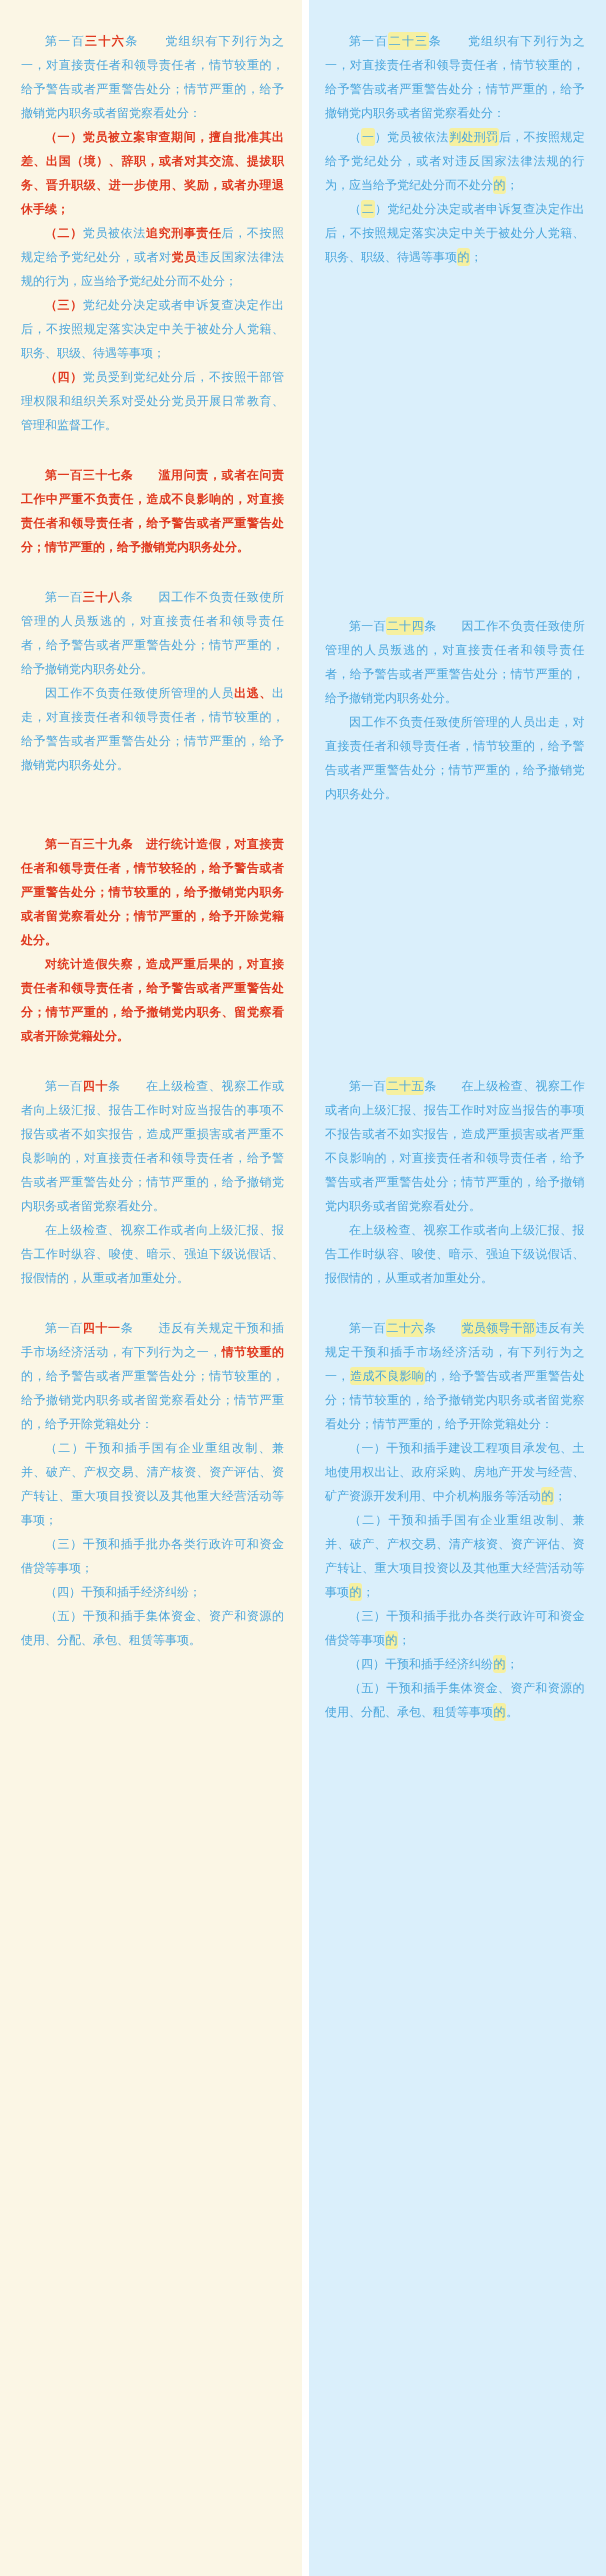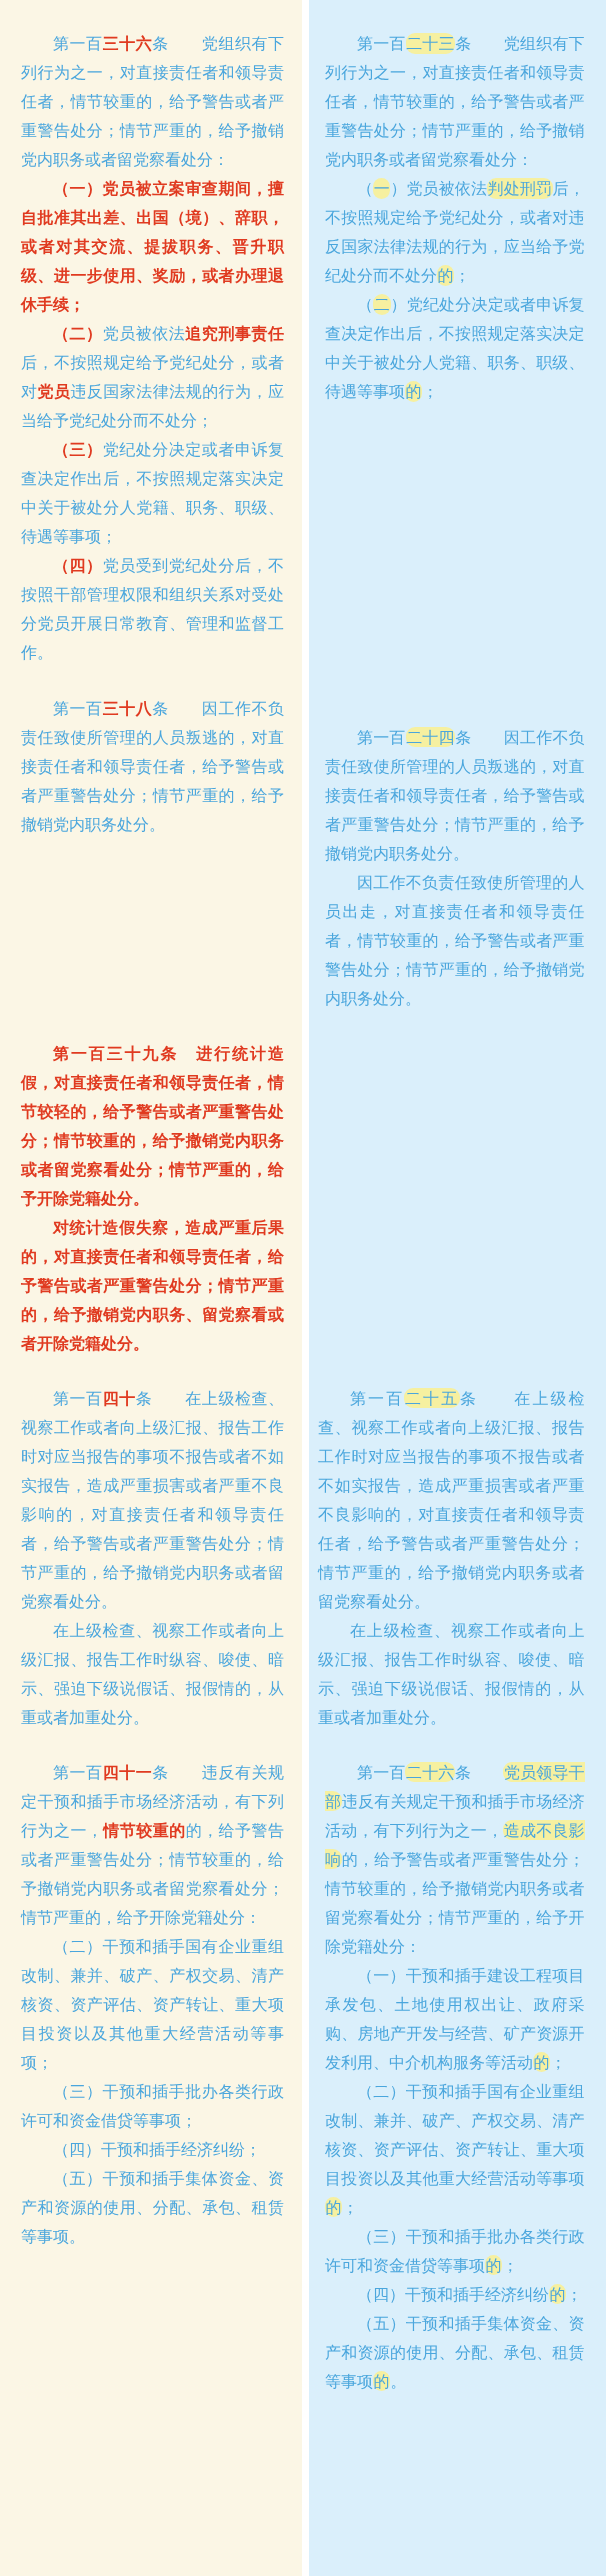--- a/index.html
+++ b/index.html
@@ -11,26 +11,26 @@
   .page{position:relative;width:607px;min-height:2576px;background:var(--divider);overflow:hidden;}
   .bg-strip{position:absolute;top:0;height:100%;}
   .bg-old{left:0;width:302px;background:var(--bg-old);}
   .bg-new{left:309px;width:297px;background:var(--bg-new);}
   .grid{position:relative;display:grid;grid-template-columns:302px 8px 297px;padding-top:29px;padding-bottom:3px;}
   .cell{min-height:0.6px;}
   .cell-old{grid-column:1;padding:0 18px 0 21px;}
   .cell-new{grid-column:3;padding:0 22.4px 0 15px;}
   .article{margin-bottom:26px;}
   .para{
-    margin:0;font-size:16px;line-height:29px;color:var(--blue);
+    margin:0;font-size:12px;line-height:24px;color:var(--blue);
     text-align:justify;text-indent:2em;word-break:break-all;
   }
   .run-b{color:var(--blue);}
   .run-r{color:var(--red);font-weight:bold;}
-  .run-h{color:var(--blue);background:var(--hl);border-radius:9px;padding:1.8px 0.6px;}
+  .run-h{color:var(--blue);background:var(--hl);border-radius:3px;padding:1.8px 0.6px;}
 </style>
 </head>
 <body>
 
 <div class="page">
   <div class="bg-strip bg-old"></div>
   <div class="bg-strip bg-new"></div>
   <div class="grid">
       <div class="cell cell-old" style="grid-row: 1;">
         <div class="article">
@@ -41,24 +41,30 @@
           <p class="para"><span class="run-r">（四）</span><span class="run-b">党员受到党纪处分后，不按照干部管理权限和组织关系对受处分党员开展日常教育、管理和监督工作。</span></p>
         </div>
       </div>
       <div class="cell cell-new" style="grid-row: 1;">
         <div class="article">
           <p class="para"><span class="run-b">第一百</span><span class="run-h">二十三</span><span class="run-b">条　　党组织有下列行为之一，对直接责任者和领导责任者，情节较重的，给予警告或者严重警告处分；情节严重的，给予撤销党内职务或者留党察看处分：</span></p>
           <p class="para"><span class="run-b">（</span><span class="run-h">一</span><span class="run-b">）党员被依法</span><span class="run-h">判处刑罚</span><span class="run-b">后，不按照规定给予党纪处分，或者对违反国家法律法规的行为，应当给予党纪处分而不处分</span><span class="run-h">的</span><span class="run-b">；</span></p>
           <p class="para"><span class="run-b">（</span><span class="run-h">二</span><span class="run-b">）党纪处分决定或者申诉复查决定作出后，不按照规定落实决定中关于被处分人党籍、职务、职级、待遇等事项</span><span class="run-h">的</span><span class="run-b">；</span></p>
         </div>
       </div>
+      <div class="cell cell-old" style="grid-row: 2;">
+        <div class="article">
+          <p class="para"><span class="run-r">第一百三十七条　　滥用问责，或者在问责工作中严重不负责任，造成不良影响的，对直接责任者和领导责任者，给予警告或者严重警告处分；情节严重的，给予撤销党内职务处分。</span></p>
+        </div>
+      </div>
       <div class="cell cell-new" style="grid-row: 2;"></div>
       <div class="cell cell-old" style="grid-row: 3;">
         <div class="article">
           <p class="para"><span class="run-b">第一百</span><span class="run-r">三十八</span><span class="run-b">条　　因工作不负责任致使所管理的人员叛逃的，对直接责任者和领导责任者，给予警告或者严重警告处分；情节严重的，给予撤销党内职务处分。</span></p>
+          <p class="para"><span class="run-b">因工作不负责任致使所管理的人员</span><span class="run-r">出逃、</span><span class="run-b">出走，对直接责任者和领导责任者，情节较重的，给予警告或者严重警告处分；情节严重的，给予撤销党内职务处分。</span></p>
         </div>
       </div>
       <div class="cell cell-new" style="grid-row: 3; margin-top: 29px;">
         <div class="article">
           <p class="para"><span class="run-b">第一百</span><span class="run-h">二十四</span><span class="run-b">条　　因工作不负责任致使所管理的人员叛逃的，对直接责任者和领导责任者，给予警告或者严重警告处分；情节严重的，给予撤销党内职务处分。</span></p>
           <p class="para"><span class="run-b">因工作不负责任致使所管理的人员出走，对直接责任者和领导责任者，情节较重的，给予警告或者严重警告处分；情节严重的，给予撤销党内职务处分。</span></p>
         </div>
       </div>
       <div class="cell cell-old" style="grid-row: 4;">
         <div class="article">
@@ -66,21 +72,21 @@
           <p class="para"><span class="run-r">对统计造假失察，造成严重后果的，对直接责任者和领导责任者，给予警告或者严重警告处分；情节严重的，给予撤销党内职务、留党察看或者开除党籍处分。</span></p>
         </div>
       </div>
       <div class="cell cell-new" style="grid-row: 4;"></div>
       <div class="cell cell-old" style="grid-row: 5;">
         <div class="article">
           <p class="para"><span class="run-b">第一百</span><span class="run-r">四十</span><span class="run-b">条　　在上级检查、视察工作或者向上级汇报、报告工作时对应当报告的事项不报告或者不如实报告，造成严重损害或者严重不良影响的，对直接责任者和领导责任者，给予警告或者严重警告处分；情节严重的，给予撤销党内职务或者留党察看处分。</span></p>
           <p class="para"><span class="run-b">在上级检查、视察工作或者向上级汇报、报告工作时纵容、唆使、暗示、强迫下级说假话、报假情的，从重或者加重处分。</span></p>
         </div>
       </div>
-      <div class="cell cell-new" style="grid-row: 5; padding-left: 8px;">
+      <div class="cell cell-new" style="grid-row: 5;">
         <div class="article">
           <p class="para"><span class="run-b">第一百</span><span class="run-h">二十五</span><span class="run-b">条　　在上级检查、视察工作或者向上级汇报、报告工作时对应当报告的事项不报告或者不如实报告，造成严重损害或者严重不良影响的，对直接责任者和领导责任者，给予警告或者严重警告处分；情节严重的，给予撤销党内职务或者留党察看处分。</span></p>
           <p class="para"><span class="run-b">在上级检查、视察工作或者向上级汇报、报告工作时纵容、唆使、暗示、强迫下级说假话、报假情的，从重或者加重处分。</span></p>
         </div>
       </div>
       <div class="cell cell-old" style="grid-row: 6;">
         <div class="article">
           <p class="para"><span class="run-b">第一百</span><span class="run-r">四十一</span><span class="run-b">条　　违反有关规定干预和插手市场经济活动，有下列行为之一，</span><span class="run-r">情节较重的</span><span class="run-b">的，给予警告或者严重警告处分；情节较重的，给予撤销党内职务或者留党察看处分；情节严重的，给予开除党籍处分：</span></p>
           <p class="para"><span class="run-b">（二）干预和插手国有企业重组改制、兼并、破产、产权交易、清产核资、资产评估、资产转让、重大项目投资以及其他重大经营活动等事项；</span></p>
           <p class="para"><span class="run-b">（三）干预和插手批办各类行政许可和资金借贷等事项；</span></p>

